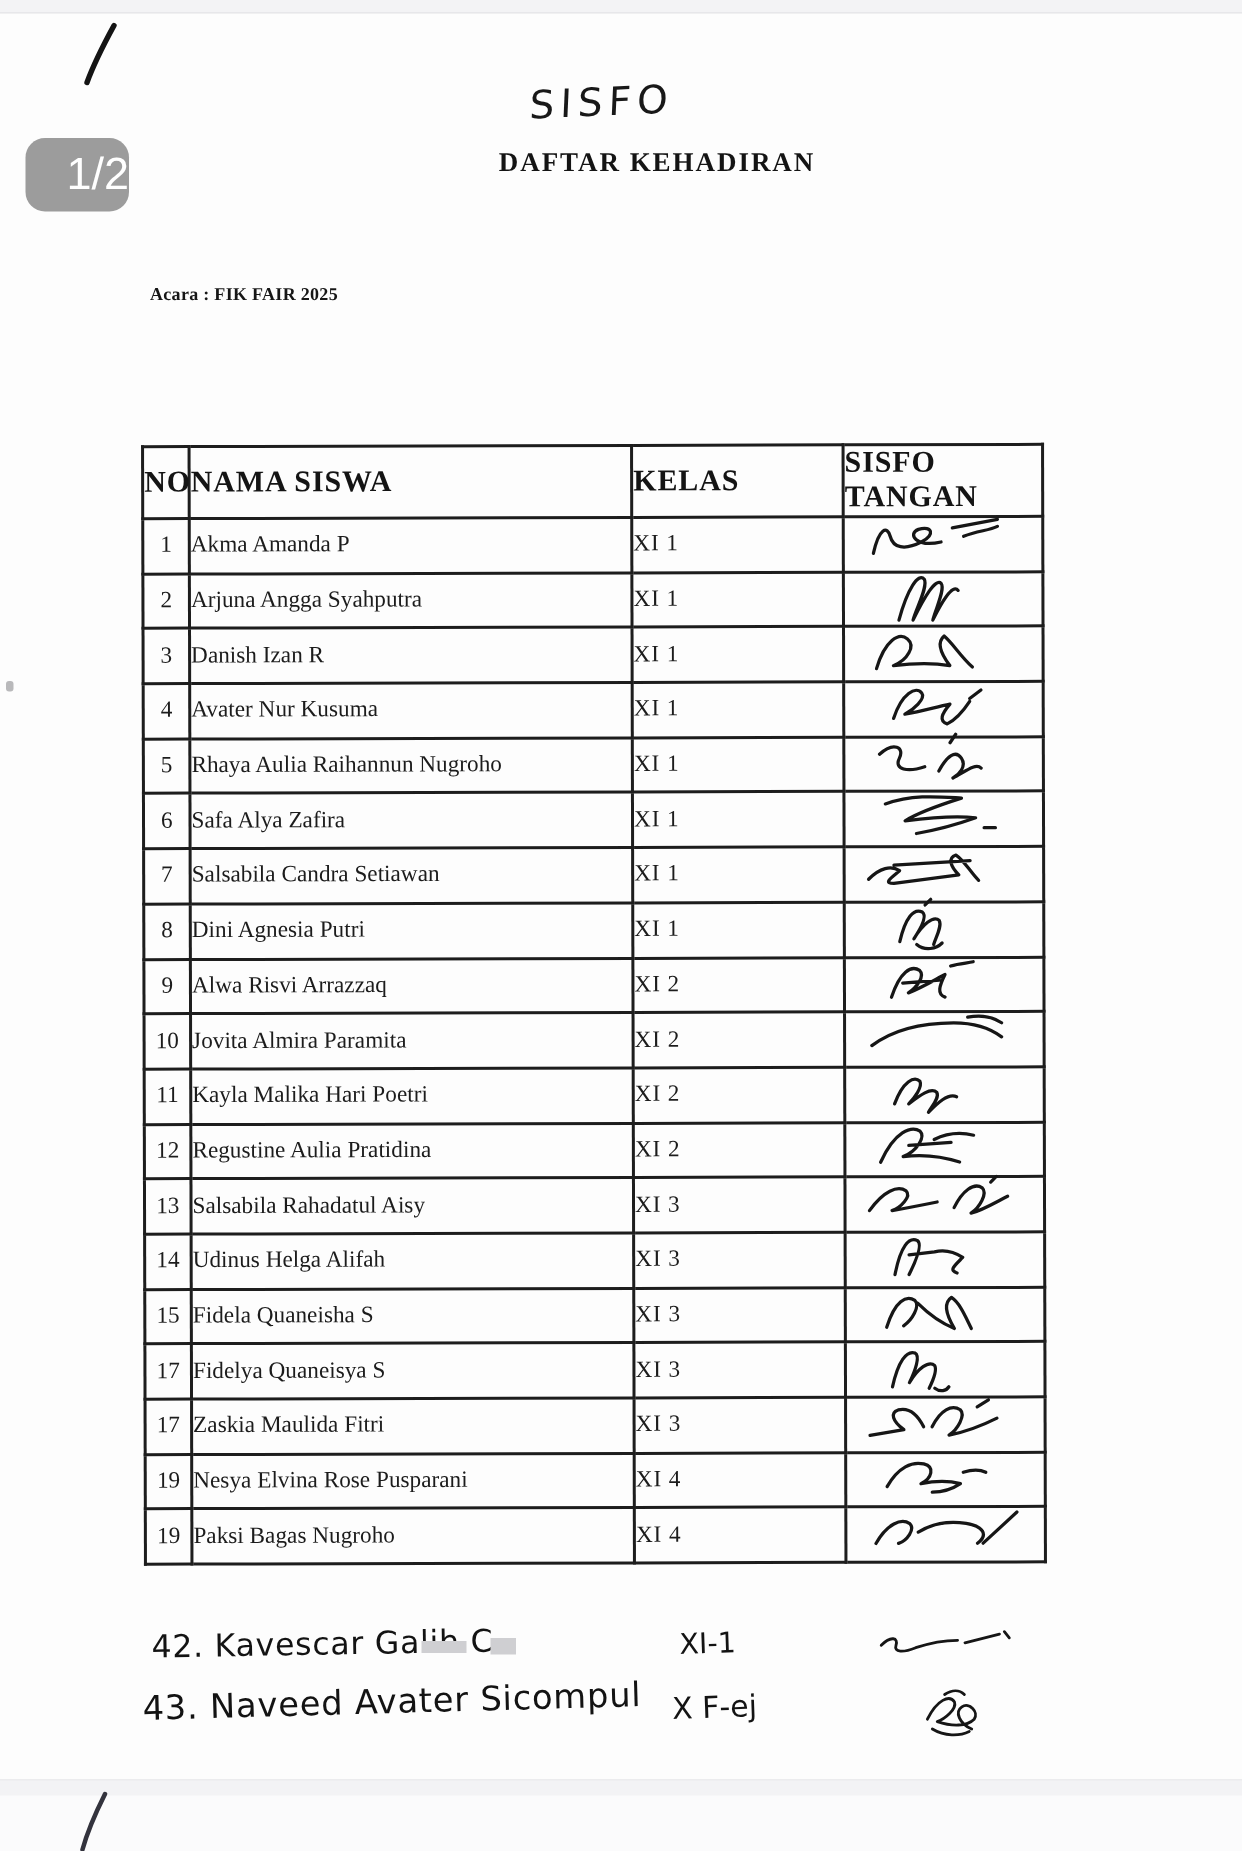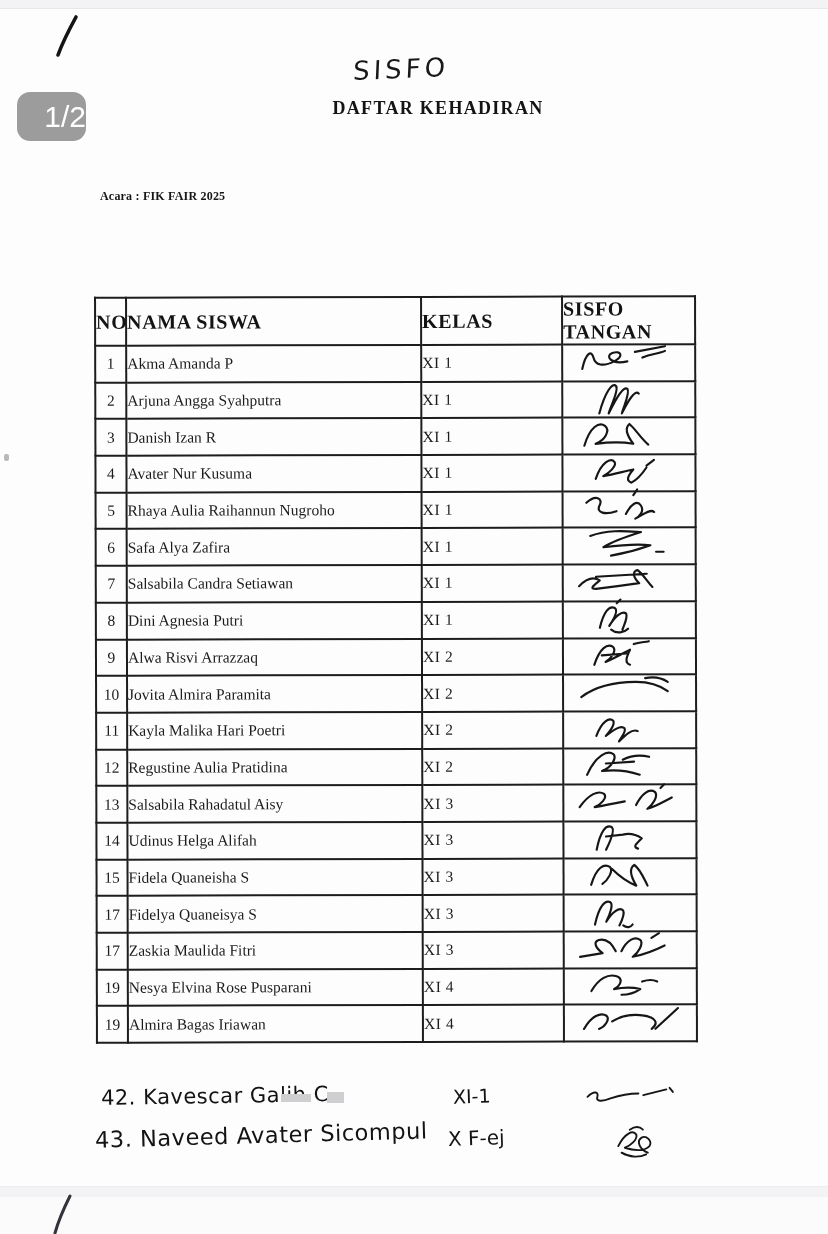--- a/index.html
+++ b/index.html
@@ -298,21 +298,21 @@
           <td class="c-name">Nesya Elvina Rose Pusparani</td>
           <td class="c-kelas">XI 4</td>
           <td class="c-sig">
             <svg width="126" height="44" viewBox="0 0 134 42">
               <path d="M24,28 C32,14 42,10 50,12 C58,14 56,22 48,26 C58,24 68,24 76,26 C70,30 62,32 56,32 M78,18 C84,16 90,16 94,18" class="sigpath"></path>
             </svg>
           </td>
         </tr>
         <tr>
           <td class="c-no">19</td>
-          <td class="c-name">Almira Bagas Iriawan</td>
+          <td class="c-name">Paksi Bagas Nugroho</td>
           <td class="c-kelas">XI 4</td>
           <td class="c-sig">
             <svg width="126" height="44" viewBox="0 0 134 42">
               <path d="M16,30 C24,16 34,12 40,16 C44,20 38,28 32,30 M46,22 C56,16 68,14 80,16 C92,18 96,24 88,30 M92,30 L116,8" class="sigpath"></path>
             </svg>
           </td>
         </tr>
       </tbody>
   </table>
 

